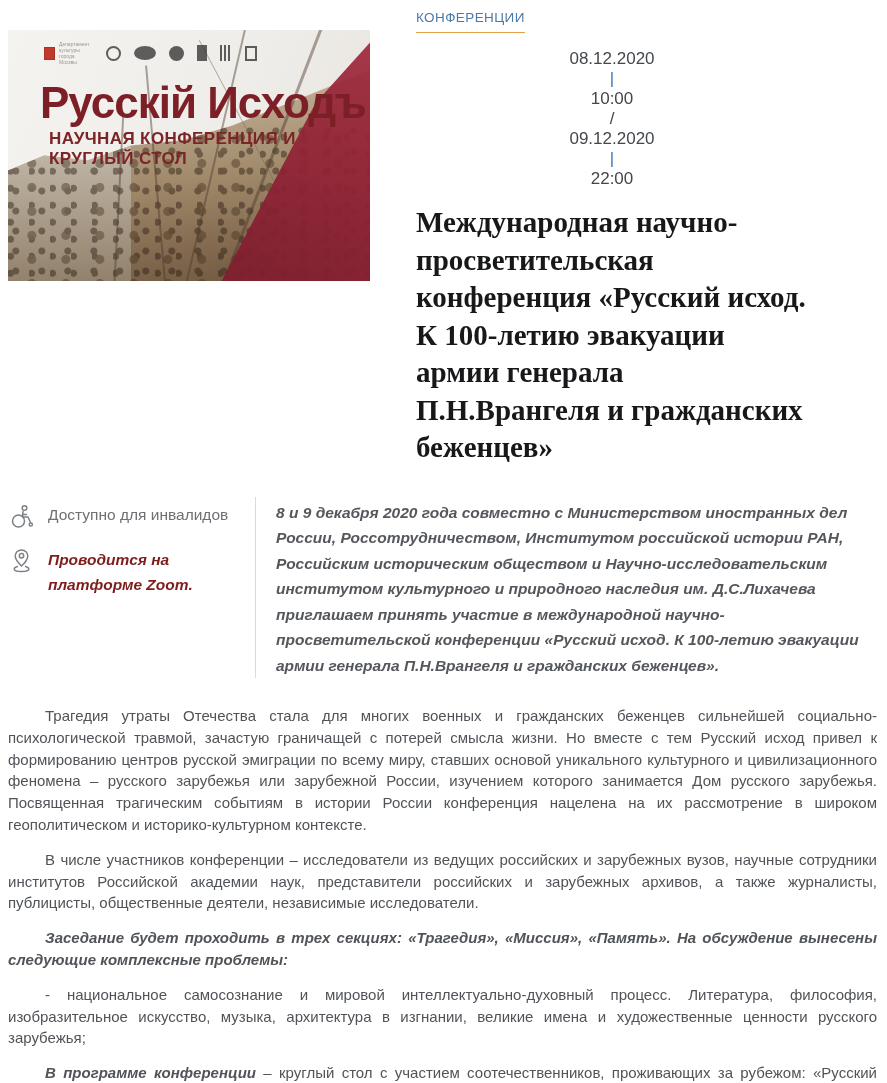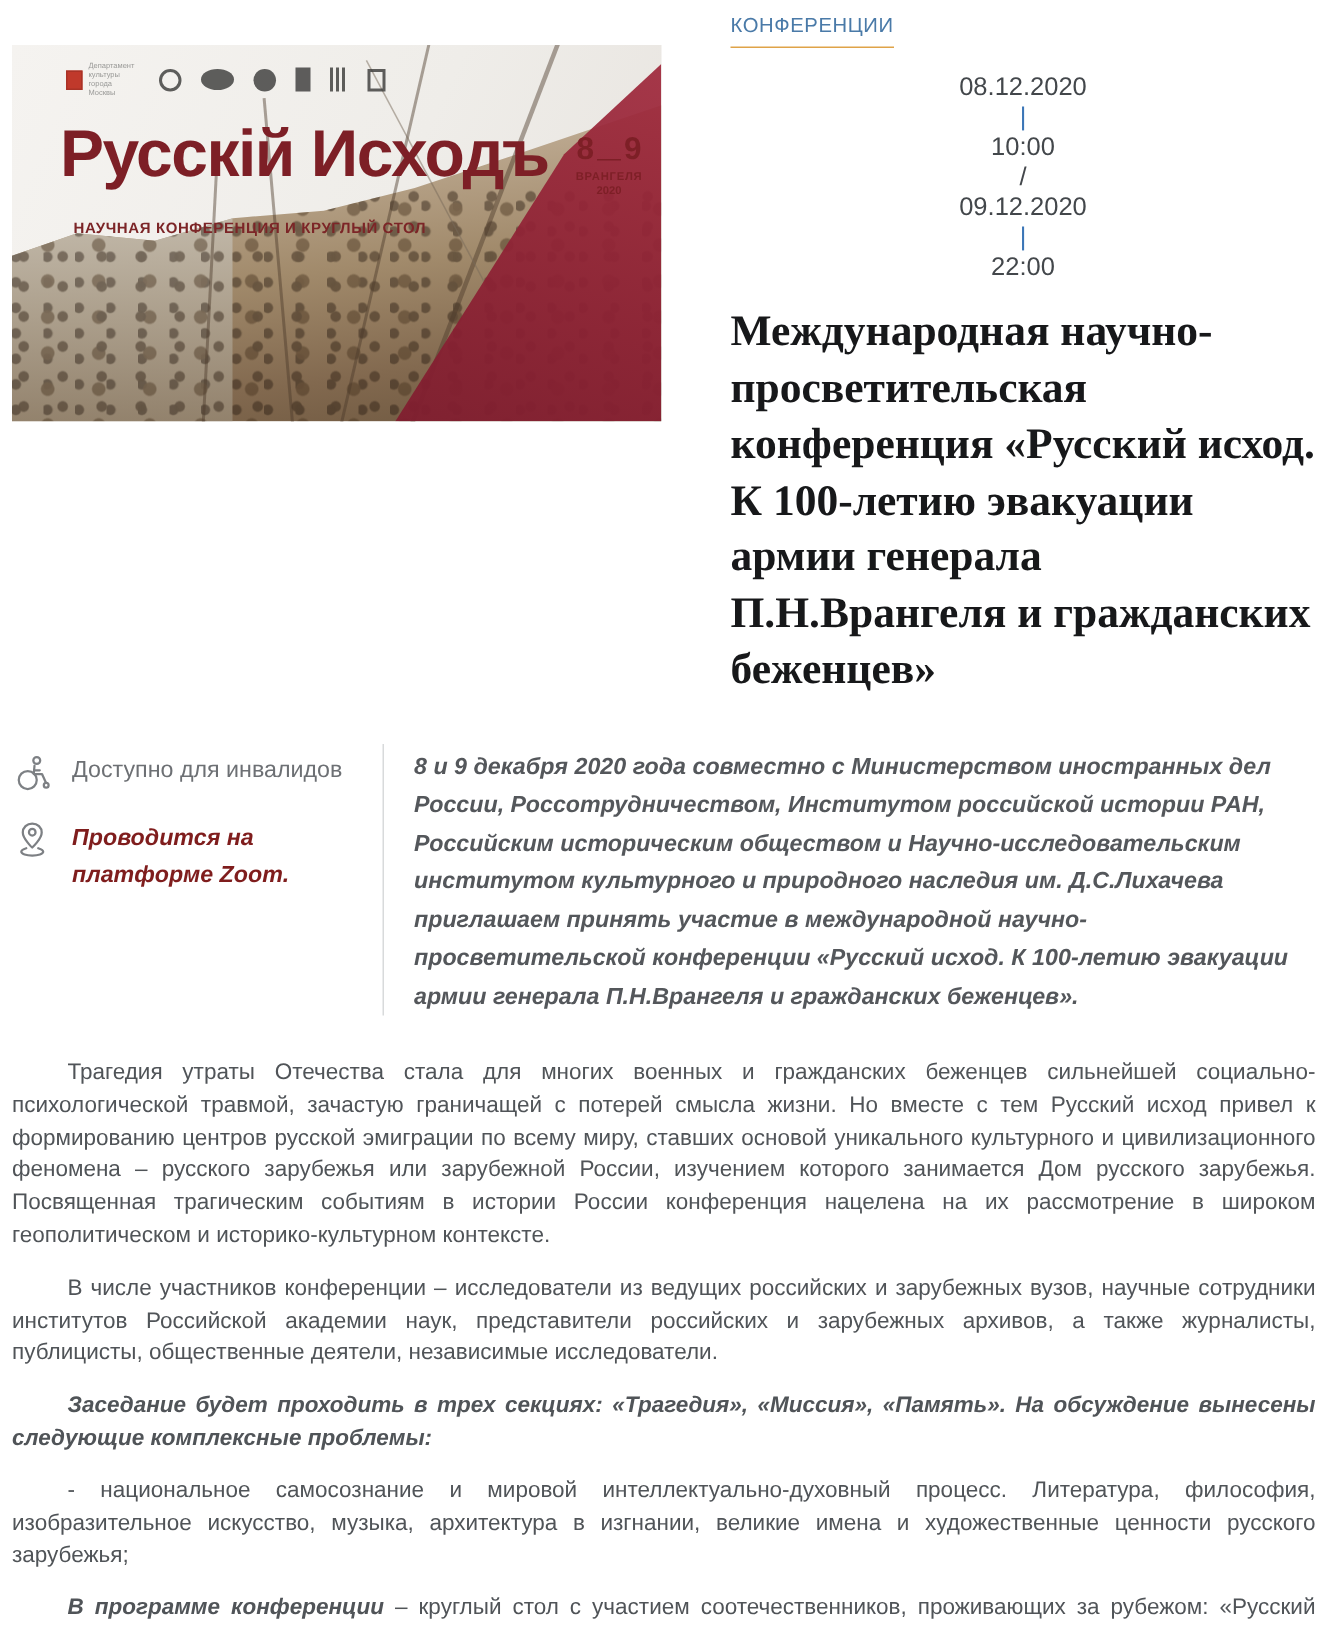--- a/index.html
+++ b/index.html
@@ -9,21 +9,21 @@
     font-family:"Liberation Sans", sans-serif;
     color:#505458;
   }
   .page { width:887px; padding:0 10px 0 8px; }
 
   
   .top { display:flex; align-items:flex-start; padding-top:30px; }
 
   
   .poster {
-    position:relative; width:433px; height:251px; flex-shrink:0;
+    position:relative; width:362px; height:251px; flex-shrink:0;
     background:linear-gradient(115deg,#f5f3f0 0%,#efede9 55%,#e7e3de 100%);
     overflow:hidden; display:block; text-decoration:none; cursor:pointer;
   }
   .poster-photo {
     position:absolute; inset:0;
     clip-path:polygon(0 56%,10% 50%,22% 52%,34% 46%,48% 44%,62% 38%,76% 30%,100% 16%,100% 100%,0 100%);
     background:linear-gradient(173deg,#d9cdba 0%,#c0ad95 30%,#a18a6b 58%,#82694f 82%,#6d573f 100%);
   }
   .poster-photo::before {
     content:""; position:absolute; left:0; top:45%; width:34%; bottom:0;
@@ -62,22 +62,22 @@
   .poster-title {
     position:absolute; left:32px; top:48px;
     font-size:44px; font-weight:800; letter-spacing:-1px; color:#7d1f26;
   }
   .poster-days { position:absolute; left:372px; top:58px; width:52px; color:#7d1f26; text-align:center; }
   .poster-days .digits { display:flex; align-items:flex-end; justify-content:center; font-size:21px; font-weight:700; }
   .poster-days .dline { width:16px; border-top:1.5px solid #7d1f26; margin:0 2px 5px; }
   .poster-days .month { font-size:7.5px; font-weight:700; letter-spacing:.5px; margin-top:1px; }
   .poster-days .year  { font-size:7.5px; font-weight:700; }
   .poster-sub {
-    position:absolute; left:41px; top:117px;
-    font-size:10px; font-weight:700; letter-spacing:.4px; color:#7c2527;
+    position:absolute; left:41px; top:99px;
+    font-size:17px; font-weight:700; letter-spacing:.4px; color:#7c2527;
   }
   .poster-sub2 {
     position:absolute; left:41px; top:141px; width:175px;
     font-size:10px; font-weight:700; letter-spacing:.3px; line-height:15px; color:#6e5b50;
   }
 
   
   .head-col { margin-left:46px; margin-top:-22px; width:392px; }
   .category {
     display:inline-block; font-size:13.5px; letter-spacing:.4px; color:#4a7aa8;

